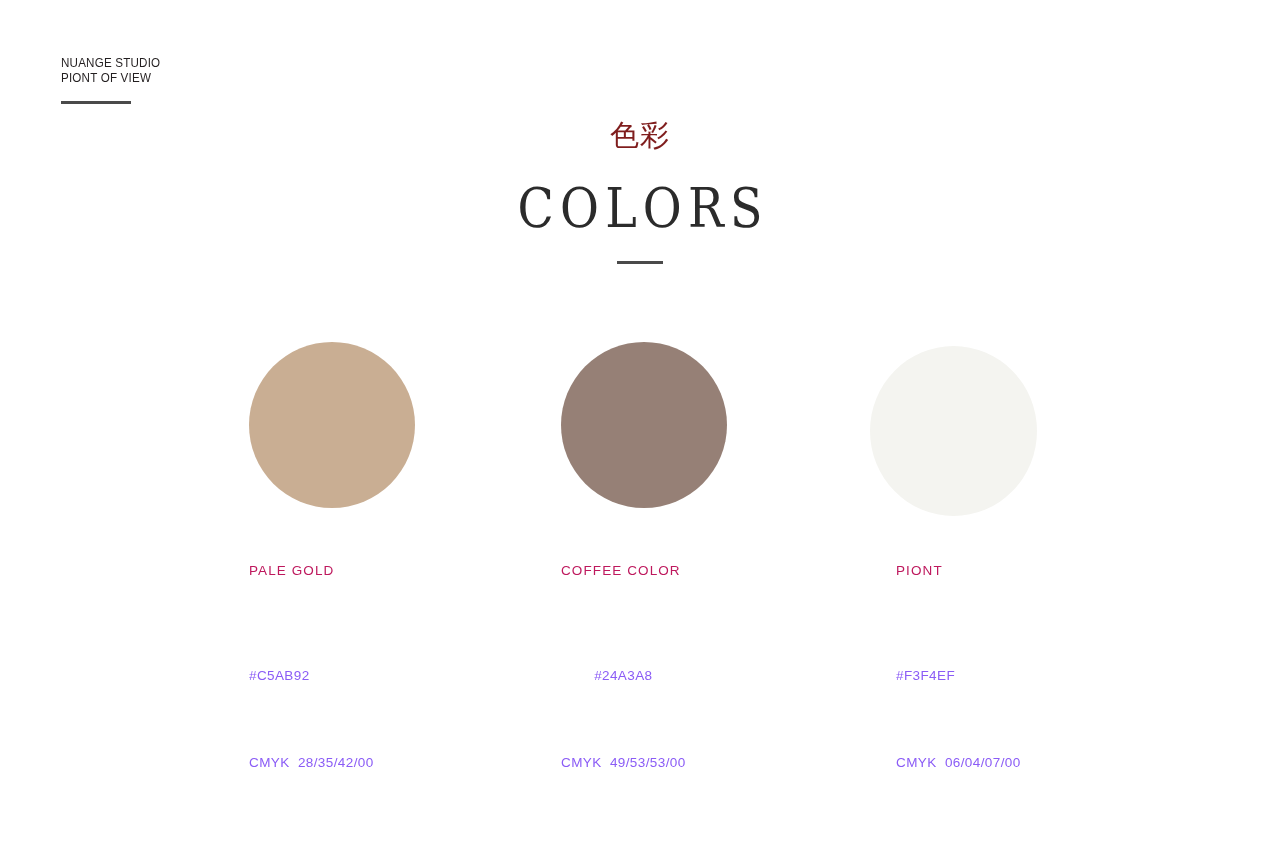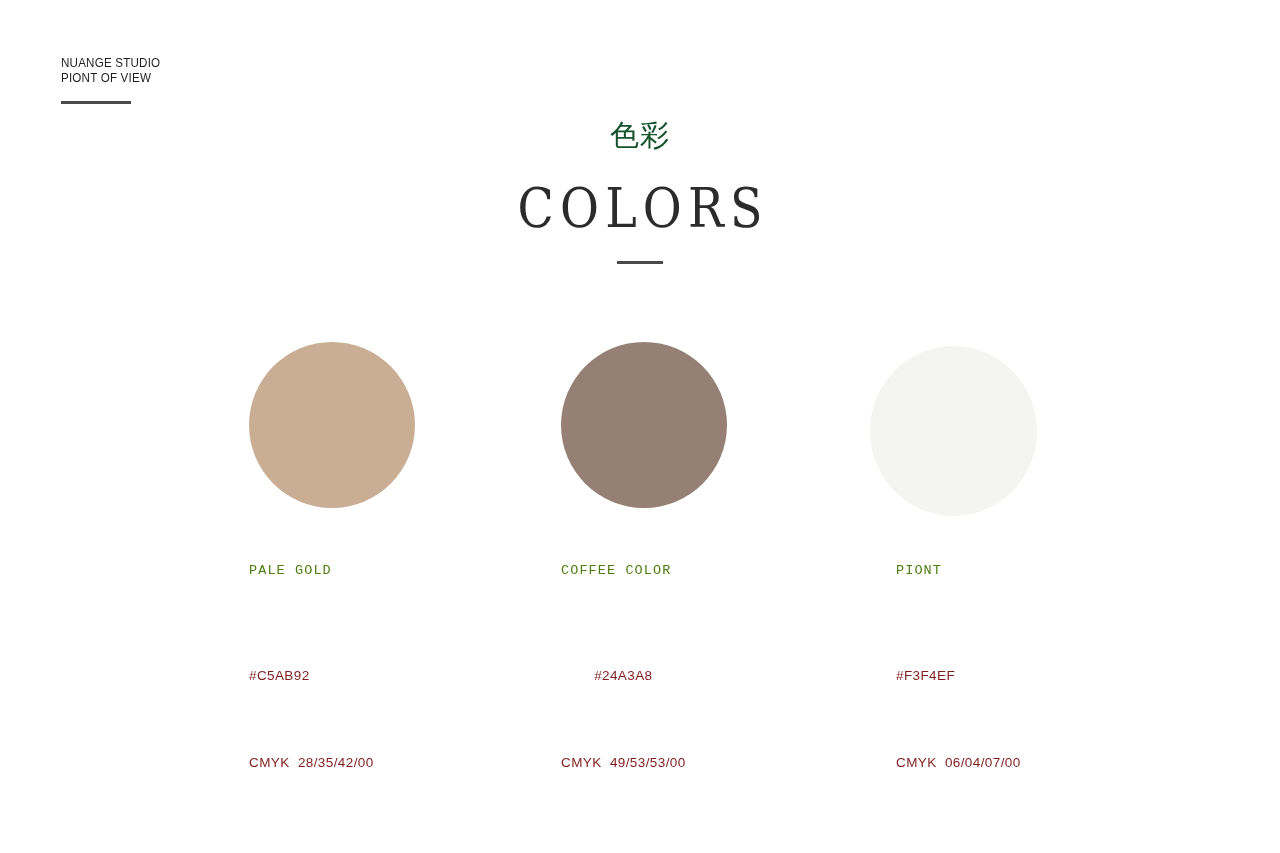--- a/index.html
+++ b/index.html
@@ -56,21 +56,21 @@
     top: 118px;
     width: 1280px;
     text-align: center;
   }
   .title-cn {
     font-family: "DejaVu Sans", sans-serif;
     font-size: 29px;
     font-weight: 400;
     line-height: 34px;
     letter-spacing: 1px;
-    color: #14532d;
+    color: #7f1d1d;
   }
   .title-en {
     margin-top: 28px;
     font-family: "DejaVu Serif", "Liberation Serif", serif;
     font-size: 54px;
     font-weight: 400;
     line-height: 58px;
     letter-spacing: 7px;
     text-indent: 7px;
     color: #2b2b2b;
@@ -115,38 +115,38 @@
     top: 4px;
     left: 82px;
     width: 167px;
     height: 170px;
   }
 
   .swatch-name {
     position: absolute;
     top: 221px;
     left: 87px;
-    font-family: Liberation Mono, monospace;
+    font-family: Liberation Sans, sans-serif;
     font-size: 13.5px;
     line-height: 16px;
     letter-spacing: 1.1px;
-    color: #4d7c0f;
+    color: #be185d;
     white-space: nowrap;
   }
   .swatch.s3 .swatch-name { left: 108px; }
 
   .swatch-codes {
     position: absolute;
     top: 291px;
     left: 87px;
     font-family: "Liberation Sans", sans-serif;
     font-size: 13.5px;
     line-height: 17px;
     letter-spacing: 0.4px;
-    color: #7f1d1d;
+    color: #8b5cf6;
     white-space: pre;
   }
   .swatch.s3 .swatch-codes { left: 108px; }
   .code-hex { display: block; }
   .code-cmyk { display: block; margin-top: 36px; }
 </style>
 </head>
 <body style="background: rgb(255, 255, 255);">
 
 <div class="page">

